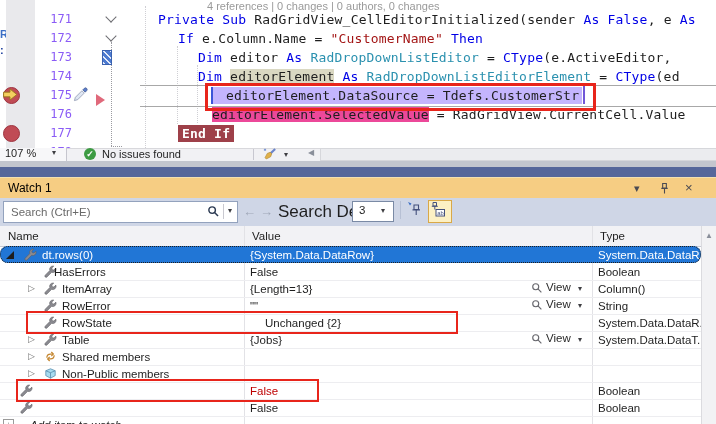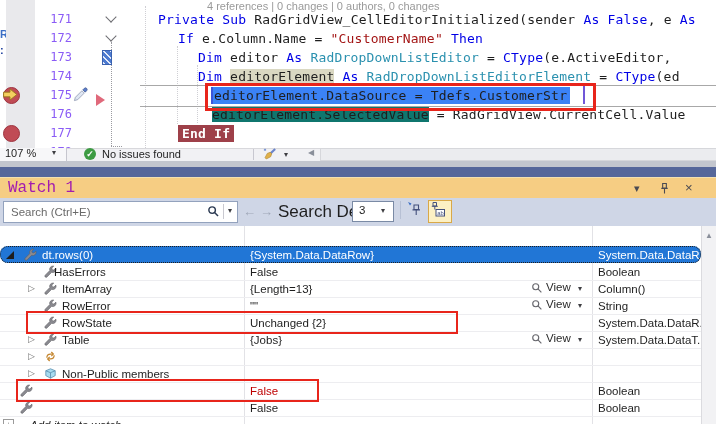--- a/index.html
+++ b/index.html
@@ -8,22 +8,22 @@
   .abs{position:absolute;}
   
   .editor{left:0;top:0;width:716px;height:148px;background:#fff;}
   .gutter-strip{left:6px;top:0;width:29px;height:148px;background:#e9e9ec;}
   .codelens{font-size:11px;color:#9a9a9a;white-space:pre;}
   .lnum{width:36px;text-align:right;font-family:"DejaVu Sans Mono",monospace;font-size:12px;
         line-height:19px;color:#8b5cf6;}
   .code-line{font-family:"DejaVu Sans Mono",monospace;font-size:13px;line-height:19px;
              white-space:pre;letter-spacing:0.2px;}
   .kw{color:#0000e6;} .pl{color:#1e1e1e;} .ty{color:#2b91af;} .st{color:#a31515;}
-  .hl{background:#dad8c2;} .hl2{background:#0f766e;}
-  .wrap-cur{background:#3b82f6;padding:1px 3px 1px 2px;}
+  .hl{background:#dad8c2;} .hl2{background:#ec4899;}
+  .wrap-cur{background:#c4b5fd;padding:1px 3px 1px 14px;}
   .wrap-bp{background:#9e4049;color:#fff;padding:1px 4px;font-weight:600;}
   .wrap-bp span{color:#fff !important;}
   .guide{border-left:1px dotted #cfcfd4;width:0;}
   .fold-chev{width:7px;height:7px;border-right:1.6px solid #6d6d72;border-bottom:1.6px solid #6d6d72;
              transform:rotate(45deg);}
   .outline-dotted-v{border-left:1px dotted #9a9aa0;width:0;}
   .outline-dotted-h{border-top:1px dotted #9a9aa0;height:0;}
   .bp-circle{width:15px;height:15px;border-radius:50%;background:#c04b55;border:1px solid #9e3540;}
   .changebar{width:8px;height:13px;background:#4e7bd0;border:1px solid #3a62b0;
      background-image:repeating-linear-gradient(45deg,rgba(255,255,255,.85) 0 1.5px,transparent 1.5px 4.5px);}
@@ -38,21 +38,21 @@
   .vsep{width:0;border-left:1px solid #c8c8d0;height:11px;top:149px;}
   .check-circle{width:12px;height:12px;border-radius:50%;background:#3d9b43;color:#fff;
                 font-size:9px;line-height:12px;text-align:center;font-weight:bold;}
   .small-arrow{font-size:8px;color:#3e3e42;}
   .hthumb{background:#ebecef;border:1px solid #d6d7db;}
   .gray-strip{left:0;top:161px;width:716px;height:6px;background:#c3c6ce;}
   .dark-band{left:0;top:167px;width:716px;height:10px;background:#56679a;}
   .cream-line{left:0;top:177px;width:716px;height:1px;background:#f3e0b0;}
   
   .watch-title{left:0;top:178px;width:716px;height:20px;background:#f6cd83;}
-  .watch-title .t{font-size:16px;line-height:20px;color:#a21caf;font-family:Liberation Mono, monospace;}
+  .watch-title .t{font-size:12px;line-height:20px;color:#000000;}
   .title-ico{color:#4a4a52;font-size:11px;line-height:20px;}
   .toolbar{left:0;top:198px;width:716px;height:28px;background:#cfd6e6;border-bottom:1px solid #b9becb;}
   .searchbox{left:3px;top:3px;width:233px;height:20px;background:#fff;border:1px solid #93a2bd;}
   .searchbox input{position:absolute;left:5px;top:1px;width:195px;height:16px;border:0;outline:0;
         font-family:"Liberation Sans",sans-serif;font-size:11.5px;color:#3a3a3a;background:transparent;}
   .searchbox input::placeholder{color:#6a6a6a;opacity:1;}
   .tb-label{font-size:17px;line-height:28px;color:#1e1e1e;}
   .combo{background:#fff;border:1px solid #7a8aa5;}
   .tb-btn{border:1px solid transparent;}
   .tb-btn.toggled{background:#fcf0c4;border:1px solid #d9a847;}
@@ -201,20 +201,25 @@
     <div class="abs tb-btn toggled" style="left:428px;top:2px;width:22px;height:21px;">
       <svg width="17" height="17" viewBox="0 0 17 17">
           <path d="M4 1.5h3.5v3.5H4zM2.8 5.3h6M5.8 5.3v3.2" fill="none" stroke="#44507c" stroke-width="1"></path>
           <rect x="7" y="8.5" width="8.5" height="6.5" fill="#fff" stroke="#44507c"></rect>
           <text x="8.2" y="13.7" font-size="5.8" font-family="Liberation Sans, sans-serif" fill="#44507c">ab</text>
         </svg>
     </div>
   </div>
 
   <div class="abs grid">
+    <div class="abs grid-header">
+      <span class="abs h" style="left:8px;">Name</span>
+      <span class="abs h" style="left:252px;">Value</span>
+      <span class="abs h" style="left:600px;">Type</span>
+    </div>
     <div class="abs colline" style="left:244px;top:0;height:198px;"></div>
     <div class="abs colline" style="left:592px;top:0;height:198px;"></div>
     <div id="watch-rows">
         <div class="abs row sel" style="top: 20px;">
           <div class="abs exp-open" style="left: 6px; top: 5px;"></div>
           <div class="abs" style="left: 24px; top: 2px;">
             <svg width="13" height="13" viewBox="0 0 16 16">
               <path d="M10.8 1.3a4 4 0 0 0-3.6 5.5L1.5 12.5a1.55 1.55 0 0 0 2.2 2.2l5.7-5.7a4 4 0 0 0 5.2-5.2L12.2 6.2l-2.1-.5-.5-2.1 2.4-2.2a4 4 0 0 0-1.2-.1z" fill="#8a8a90" stroke="#5c5c62" stroke-width="0.7"></path>
             </svg>
           </div>
@@ -273,21 +278,21 @@
           </div>
           <div class="cell" style="left: 598px; top: 1px;">String</div>
         </div>
         <div class="abs row" style="top: 88px;">
           <div class="abs" style="left: 44px; top: 2px;">
             <svg width="13" height="13" viewBox="0 0 16 16">
               <path d="M10.8 1.3a4 4 0 0 0-3.6 5.5L1.5 12.5a1.55 1.55 0 0 0 2.2 2.2l5.7-5.7a4 4 0 0 0 5.2-5.2L12.2 6.2l-2.1-.5-.5-2.1 2.4-2.2a4 4 0 0 0-1.2-.1z" fill="#8a8a90" stroke="#5c5c62" stroke-width="0.7"></path>
             </svg>
           </div>
           <div class="cell" style="left: 62px; top: 1px;">RowState</div>
-          <div class="cell" style="left: 250px; top: 1px;">Unchanged {2}</div>
+          <div class="cell" style="left: 265px; top: 1px;">Unchanged {2}</div>
           <div class="cell" style="left: 598px; top: 1px;">System.Data.DataR...</div>
         </div>
         <div class="abs row" style="top: 105px;">
           <div class="abs exp-closed" style="left: 28px; top: 0px;">▷</div>
           <div class="abs" style="left: 44px; top: 2px;">
             <svg width="13" height="13" viewBox="0 0 16 16">
               <path d="M10.8 1.3a4 4 0 0 0-3.6 5.5L1.5 12.5a1.55 1.55 0 0 0 2.2 2.2l5.7-5.7a4 4 0 0 0 5.2-5.2L12.2 6.2l-2.1-.5-.5-2.1 2.4-2.2a4 4 0 0 0-1.2-.1z" fill="#8a8a90" stroke="#5c5c62" stroke-width="0.7"></path>
             </svg>
           </div>
           <div class="cell" style="left: 62px; top: 1px;">Table</div>
@@ -307,20 +312,21 @@
         <div class="abs row" style="top: 122px;">
           <div class="abs exp-closed" style="left: 28px; top: 0px;">▷</div>
           <div class="abs" style="left: 44px; top: 2px;">
             <svg width="13" height="13" viewBox="0 0 16 16" fill="none" stroke="#c4862f" stroke-width="1.5">
               <path d="M3.5 9.5C3.5 6.5 5.5 5 8 5h3"></path>
               <path d="M9 2.5L11.5 5 9 7.5"></path>
               <path d="M12.5 6.5c0 3-2 4.5-4.5 4.5H5"></path>
               <path d="M7 8.5L4.5 11 7 13.5"></path>
             </svg>
           </div>
+          <div class="cell" style="left: 62px; top: 1px;">Shared members</div>
         </div>
         <div class="abs row" style="top: 139px;">
           <div class="abs exp-closed" style="left: 28px; top: 0px;">▷</div>
           <div class="abs" style="left: 44px; top: 2px;">
             <svg width="13" height="13" viewBox="0 0 16 16">
               <path d="M8 2.2l5.8 2.4v6L8 13.8l-5.8-3.2v-6z" fill="#a8dcf0" stroke="#4f87a8" stroke-width="0.9"></path>
               <path d="M2.2 4.6L8 7l5.8-2.4M8 7v6.8" fill="none" stroke="#4f87a8" stroke-width="0.9"></path>
             </svg>
           </div>
           <div class="cell" style="left: 62px; top: 1px;">Non-Public members</div>

